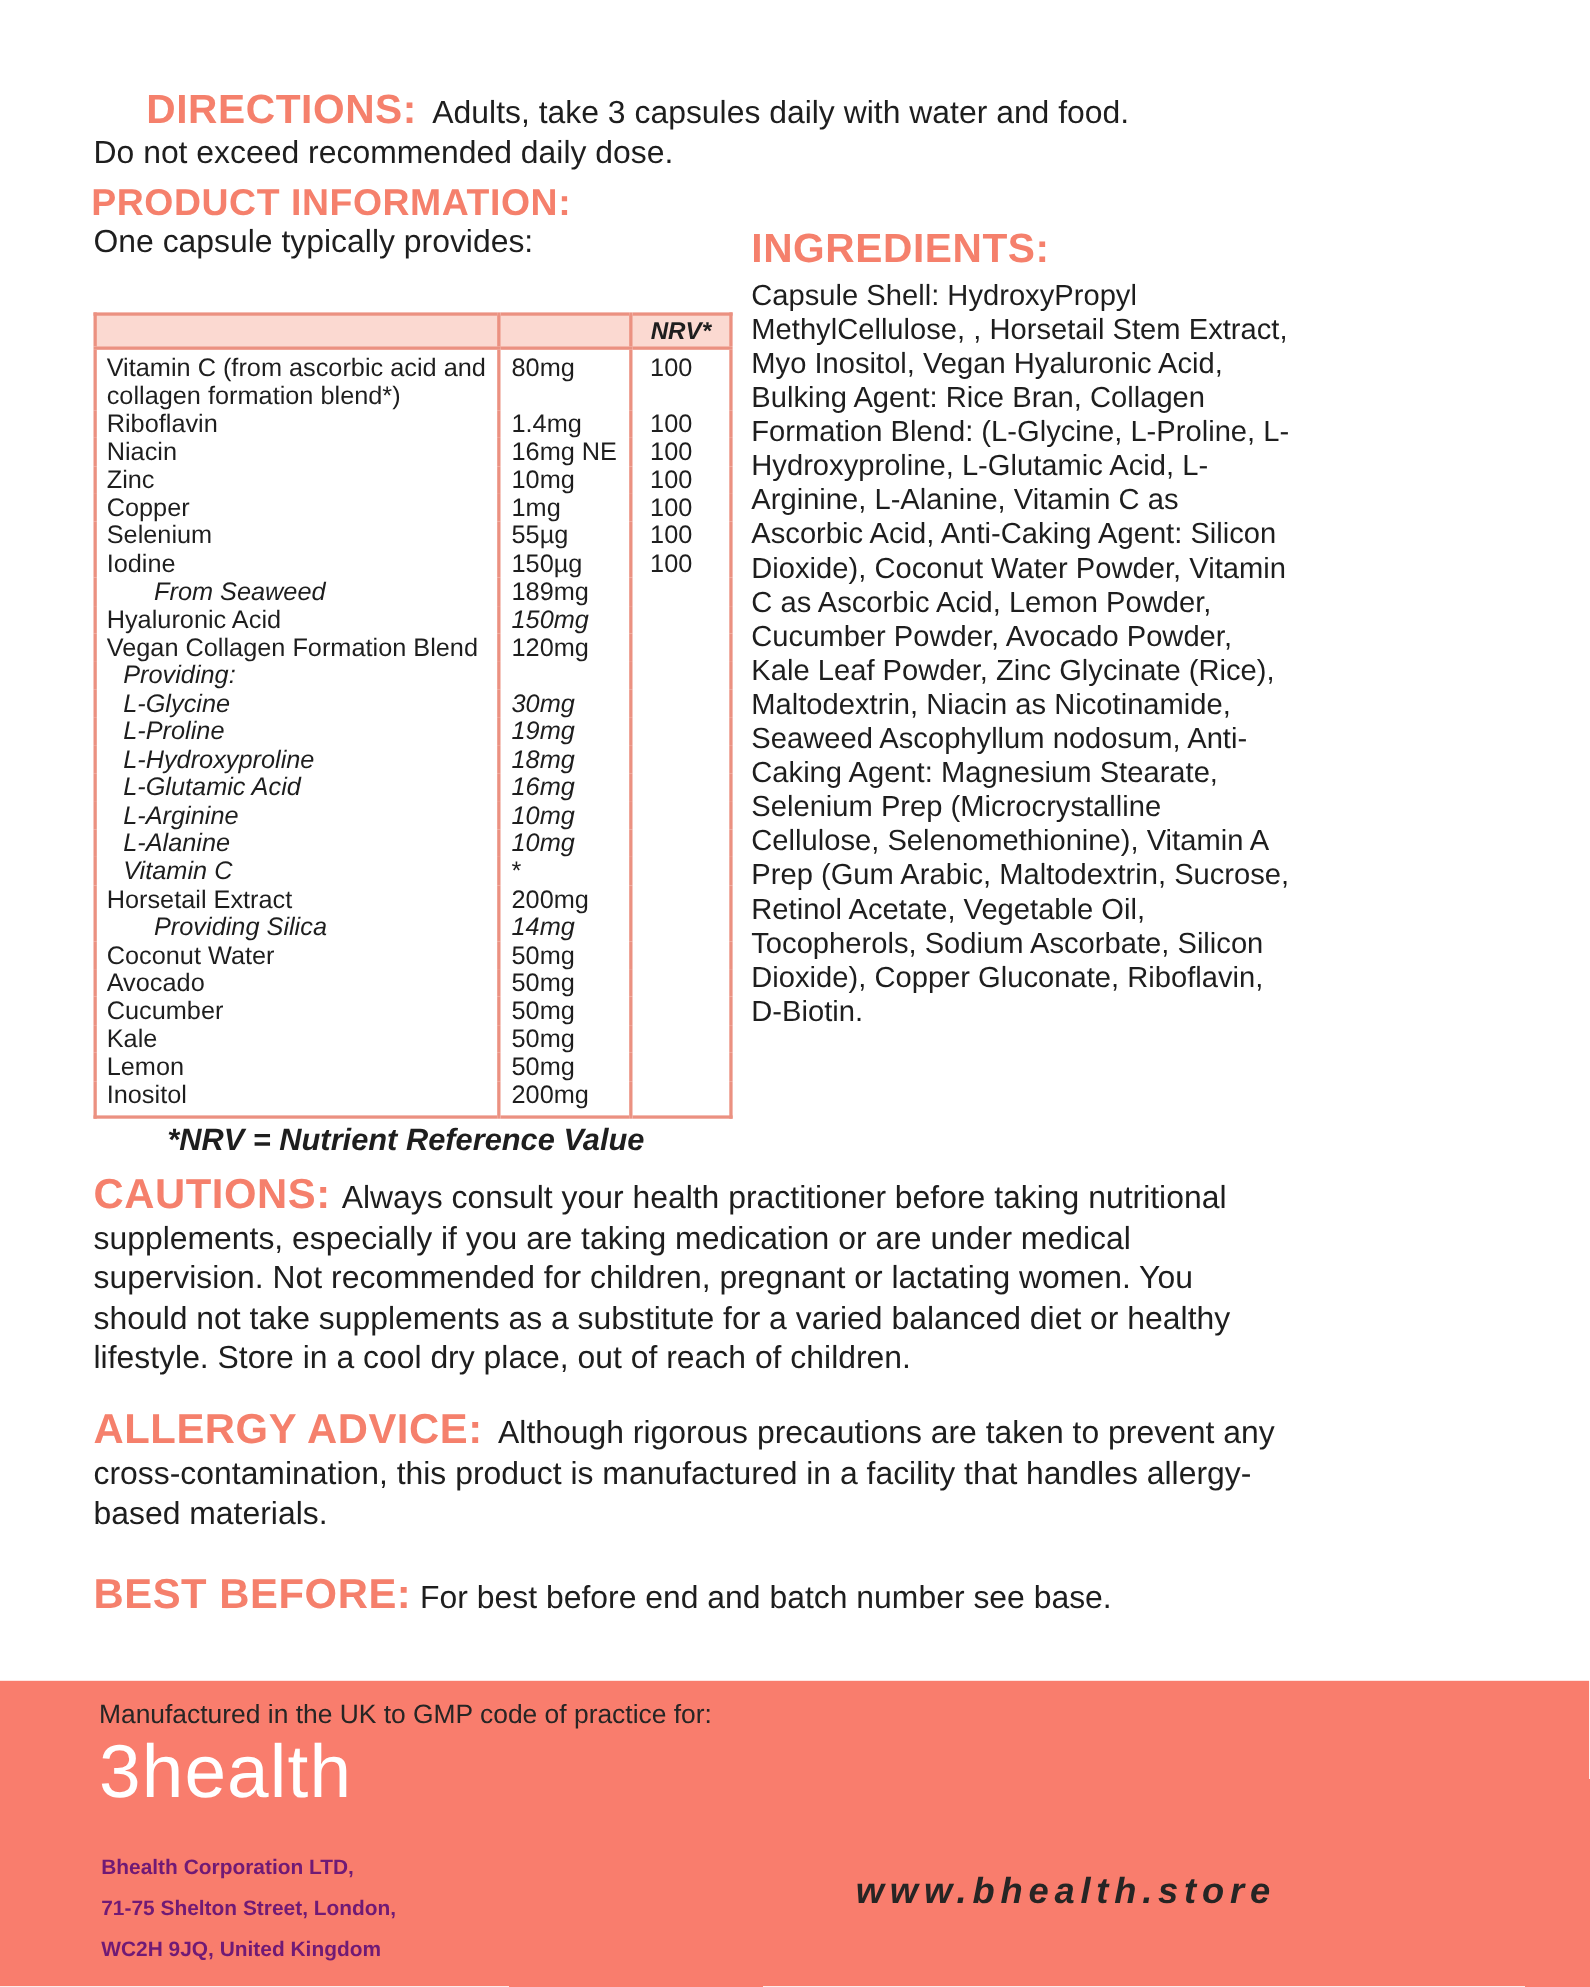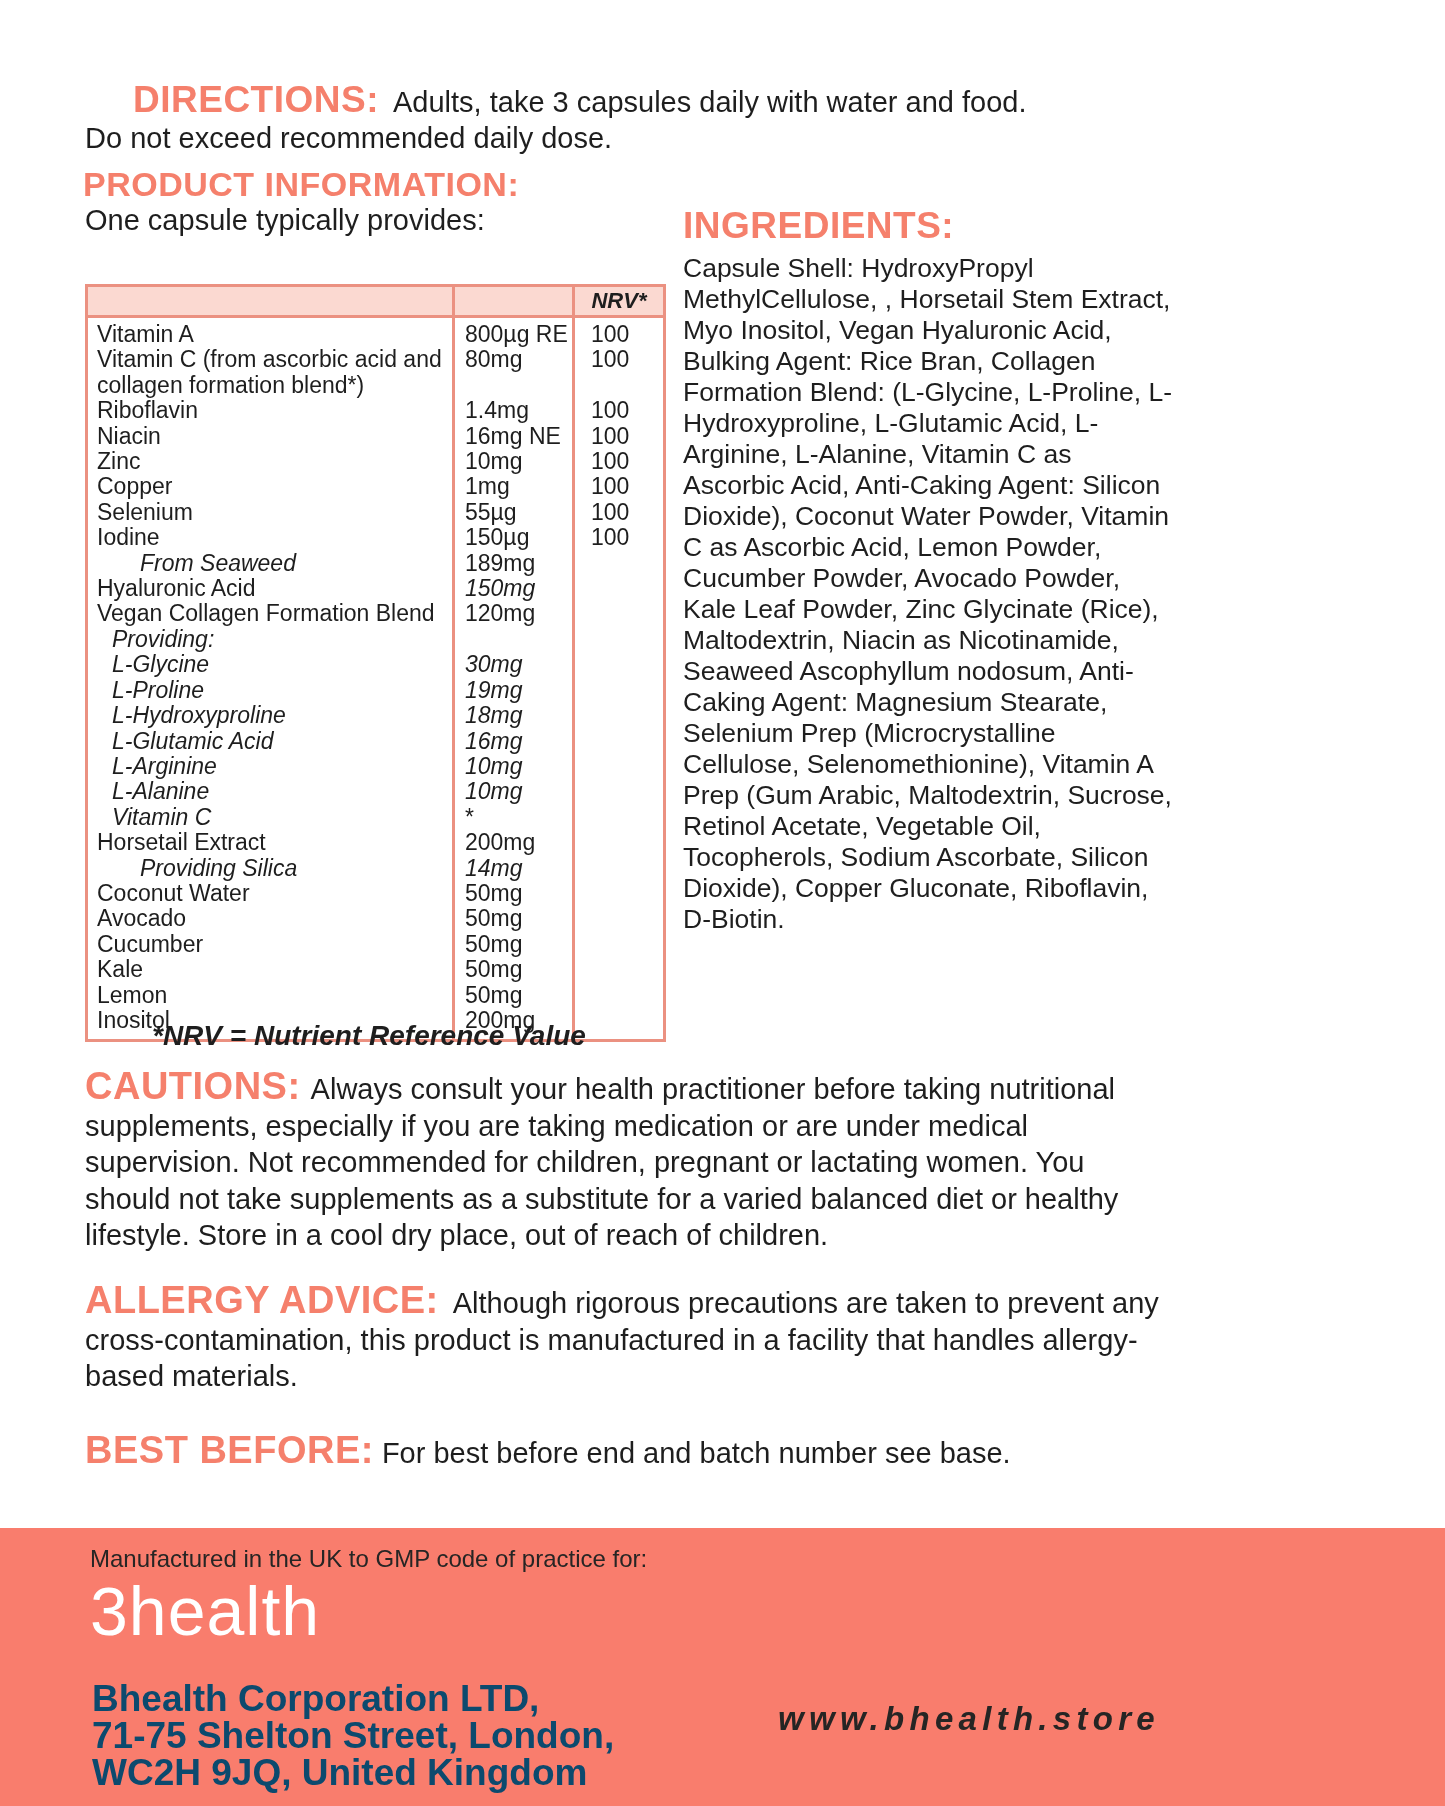--- a/index.html
+++ b/index.html
@@ -61,21 +61,21 @@
   .allergy .sec-head{font-size:38px;margin-right:14px;}
 
   
   .bestbefore{position:absolute;left:85px;top:1432px;width:1200px;font-size:29px;line-height:36px;}
   .bestbefore .sec-head{font-size:38px;margin-right:8px;}
 
   
   .footer{position:absolute;left:0;top:1528px;width:1445px;height:278px;background:var(--footer-bg);}
   .footer .made{position:absolute;left:90px;top:17px;font-size:24px;color:#262524;}
   .footer .logo{position:absolute;left:90px;top:44px;font-size:68px;color:#ffffff;font-weight:500;letter-spacing:1px;}
-  .footer .addr{position:absolute;left:92px;top:152px;font-size:37px;line-height:37px;font-weight:700;color:#0c4a6e;}
+  .footer .addr{position:absolute;left:92px;top:152px;font-size:19px;line-height:37px;font-weight:700;color:#701a75;}
   .footer .site{position:absolute;left:778px;top:172px;font-size:33px;font-weight:700;letter-spacing:.16em;color:#262524;font-style:italic;}
 </style>
 </head>
 <body>
 
 <div class="page">
 
   <div class="directions">
     <div>
       <span class="sec-head">DIRECTIONS:</span><span>Adults, take 3 capsules daily with water and food.</span>
@@ -94,25 +94,20 @@
       </colgroup>
     <thead>
       <tr>
         <th class="c-name"></th>
         <th class="c-val"></th>
         <th class="c-nrv">NRV*</th>
       </tr>
     </thead>
     <tbody>
         <tr>
-          <td class="c-name ind0">Vitamin A</td>
-          <td class="c-val">800µg RE</td>
-          <td class="c-nrv">100</td>
-        </tr>
-        <tr>
           <td class="c-name ind0">Vitamin C (from ascorbic acid and collagen formation blend*)</td>
           <td class="c-val">80mg</td>
           <td class="c-nrv">100</td>
         </tr>
         <tr>
           <td class="c-name ind0">Riboflavin</td>
           <td class="c-val">1.4mg</td>
           <td class="c-nrv">100</td>
         </tr>
         <tr>

